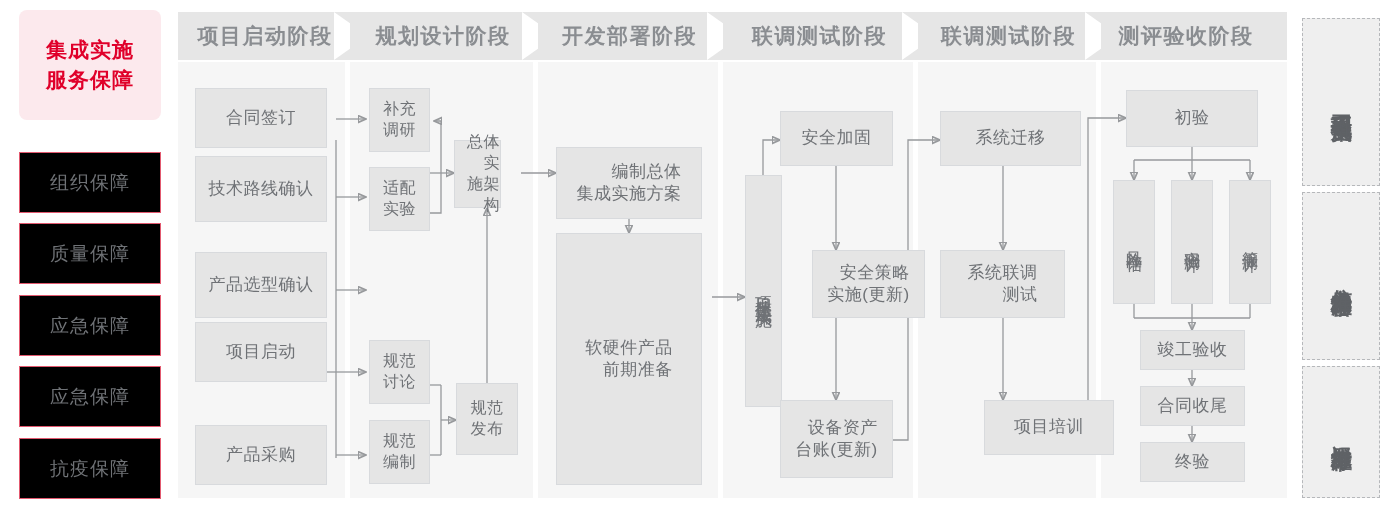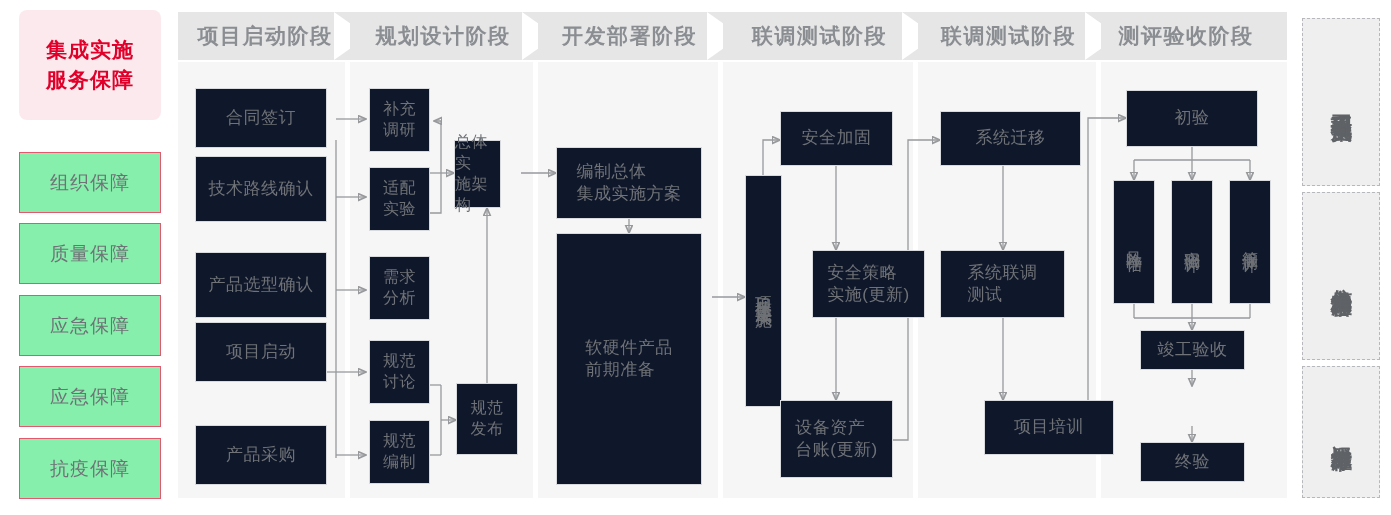--- a/index.html
+++ b/index.html
@@ -18,21 +18,21 @@
   
   .gtitle{
     left:19px;top:10px;width:142px;height:110px;
     background:#fce9ed;border-radius:8px;
     display:flex;align-items:center;justify-content:center;
     color:#e0002a;font-weight:bold;font-size:21px;line-height:1.45;
     text-align:center;letter-spacing:1px;
   }
   .gitem{
     left:19px;width:142px;height:61px;
-    background:#86efac;border:1.6px solid #e2596f;
+    background:#000000;border:1.6px solid #e2596f;
     display:flex;align-items:center;justify-content:center;
     color:#6f7276;font-size:19px;letter-spacing:1px;
   }
 
   
   .panel{
     top:62px;height:436px;
     background:#f6f6f6;
   }
   .chev{
@@ -51,23 +51,23 @@
     clip-path:polygon(0 0,100% 50%,0 100%);
   }
   .chev-notch{
     top:12px;width:34px;height:48px;
     background:#ffffff;
     clip-path:polygon(0 0,100% 50%,0 100%);
   }
 
   
   .node{
-    background:#0f172a;border:1px solid #d8dadd;
+    background:#e5e5e5;border:1px solid #d8dadd;
     display:flex;align-items:center;justify-content:center;
-    text-align:left;color:#6f7276;
+    text-align:right;color:#6f7276;
     font-size:17px;line-height:1.3;letter-spacing:0.5px;
   }
   .node.sm{font-size:16px;}
   .node.vert{
     writing-mode:vertical-rl;text-orientation:upright;
     letter-spacing:2px;line-height:1.12;
   }
 
   
   .rail{
@@ -231,23 +231,20 @@
   <div class="abs node" style="left:195px;top:425px;width:132px;height:60px">
     <span>产品采购</span>
   </div>
 
   <div class="abs node sm" style="left:369px;top:88px;width:61px;height:64px">
     <span>补充<br>调研</span>
   </div>
   <div class="abs node sm" style="left:369px;top:167px;width:61px;height:64px">
     <span>适配<br>实验</span>
   </div>
-  <div class="abs node sm" style="left:369px;top:256px;width:61px;height:64px">
-    <span>需求<br>分析</span>
-  </div>
   <div class="abs node sm" style="left:369px;top:340px;width:61px;height:64px">
     <span>规范<br>讨论</span>
   </div>
   <div class="abs node sm" style="left:369px;top:420px;width:61px;height:64px">
     <span>规范<br>编制</span>
   </div>
   <div class="abs node sm" style="left:454px;top:140px;width:47px;height:68px">
     <span>总体实<br>施架构</span>
   </div>
   <div class="abs node sm" style="left:456px;top:383px;width:62px;height:72px">
@@ -292,20 +289,23 @@
   </div>
   <div class="abs node vert sm" style="left:1171px;top:180px;width:42px;height:124px">
     <span>密码测评</span>
   </div>
   <div class="abs node vert sm" style="left:1229px;top:180px;width:42px;height:124px">
     <span>等保测评</span>
   </div>
   <div class="abs node" style="left:1140px;top:330px;width:105px;height:40px">
     <span>竣工验收</span>
   </div>
+  <div class="abs node" style="left:1140px;top:386px;width:105px;height:40px">
+    <span>合同收尾</span>
+  </div>
   <div class="abs node" style="left:1140px;top:442px;width:105px;height:40px">
     <span>终验</span>
   </div>
 
   <div class="abs rail" style="top:18px;height:168px">
     <span class="vtxt">工程项目实施指引</span>
   </div>
   <div class="abs rail" style="top:192px;height:168px">
     <span class="vtxt">信息安全保密标准</span>
   </div>

